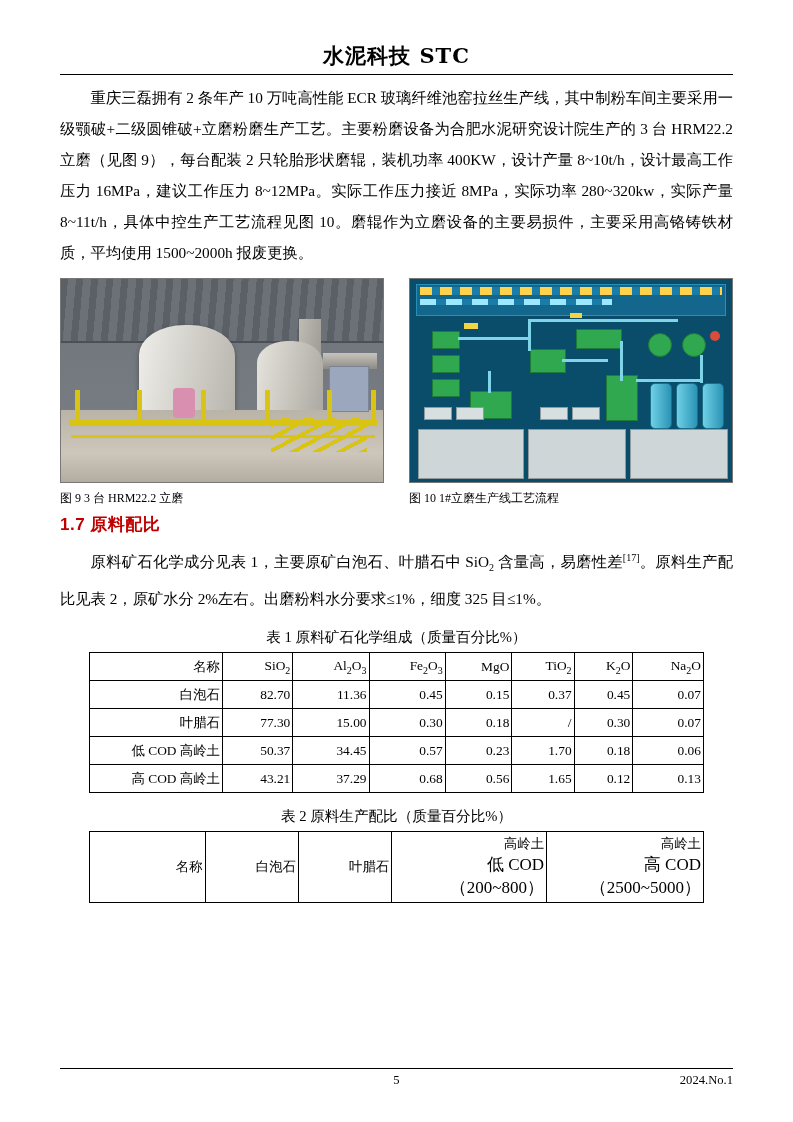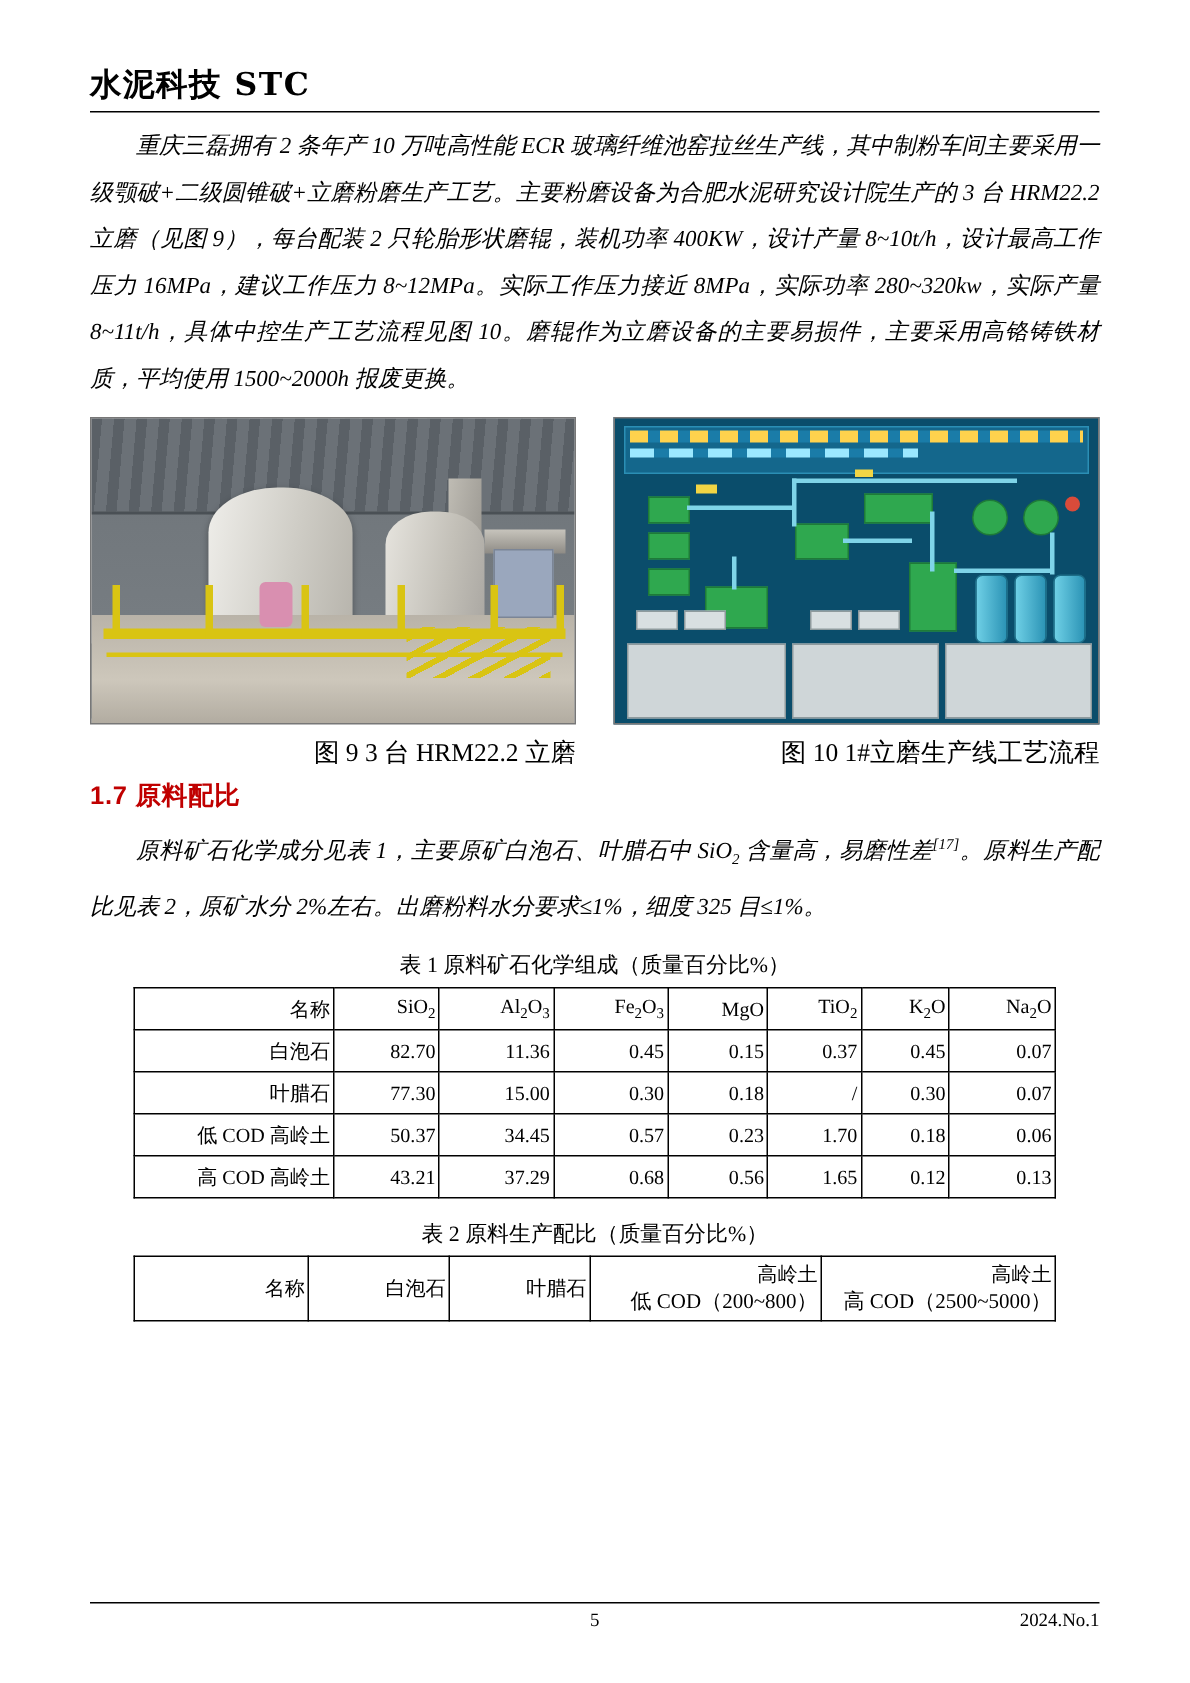--- a/index.html
+++ b/index.html
@@ -14,21 +14,21 @@
   .page {
     position: absolute;
     left: 0; top: 0;
     width: 793px; height: 1122px;
     box-sizing: border-box;
     padding: 0;
   }
   .header {
     position: absolute;
     left: 60px; top: 42px; width: 673px;
-    text-align: left;
+    text-align: center;
   }
   .header-title {
     font-family: "DejaVu Serif", serif;
     font-weight: bold;
     font-size: 21px;
     letter-spacing: 1px;
   }
   .header-rule {
     position: absolute;
     left: 60px; top: 74px; width: 673px;
@@ -46,38 +46,37 @@
     margin: 6px 0 6px 0;
     letter-spacing: 0.5px;
   }
   p.body-text {
     font-size: 15.3px;
     line-height: 31px;
     text-align: justify;
     text-justify: inter-ideograph;
     margin: 0 0 2px 0;
     text-indent: 2em;
-    font-style: italic;
   }
   .figs {
     display: flex;
     justify-content: space-between;
     margin-top: 10px;
   }
   .fig { width: 324px; }
   .fig-img {
     width: 324px; height: 205px;
     border: 1px solid #777;
     box-sizing: border-box;
     position: relative;
     overflow: hidden;
   }
   .fig-cap {
-    text-align: right;
-    font-size: 17px;
+    text-align: left;
+    font-size: 12px;
     margin-top: 7px;
     font-family: "Liberation Serif", serif;
   }
 
   
   .photo1 {
     background:
       linear-gradient(#6d7378 0%, #7b8186 100%);
   }
   .p1-roof {
@@ -191,21 +190,21 @@
   table td, table th {
     border: 1px solid #000;
     text-align: right;
     padding: 3px 2px;
     font-weight: normal;
     height: 21px;
   }
   table.t1 td.name { width: 128px; }
   sub { font-size: 10px; }
   table.t2 td { height: 24px; }
-  .t2-sub { font-size:14px; }
+  .t2-sub { font-size:17px; }
 
   .footer {
     position:absolute; left:60px; top:1068px; width:673px;
     border-top:1.3px solid #000;
   }
   .footer-inner {
     position:relative; height:22px;
     font-size: 12.6px;
     font-family: "Liberation Serif", serif;
   }

